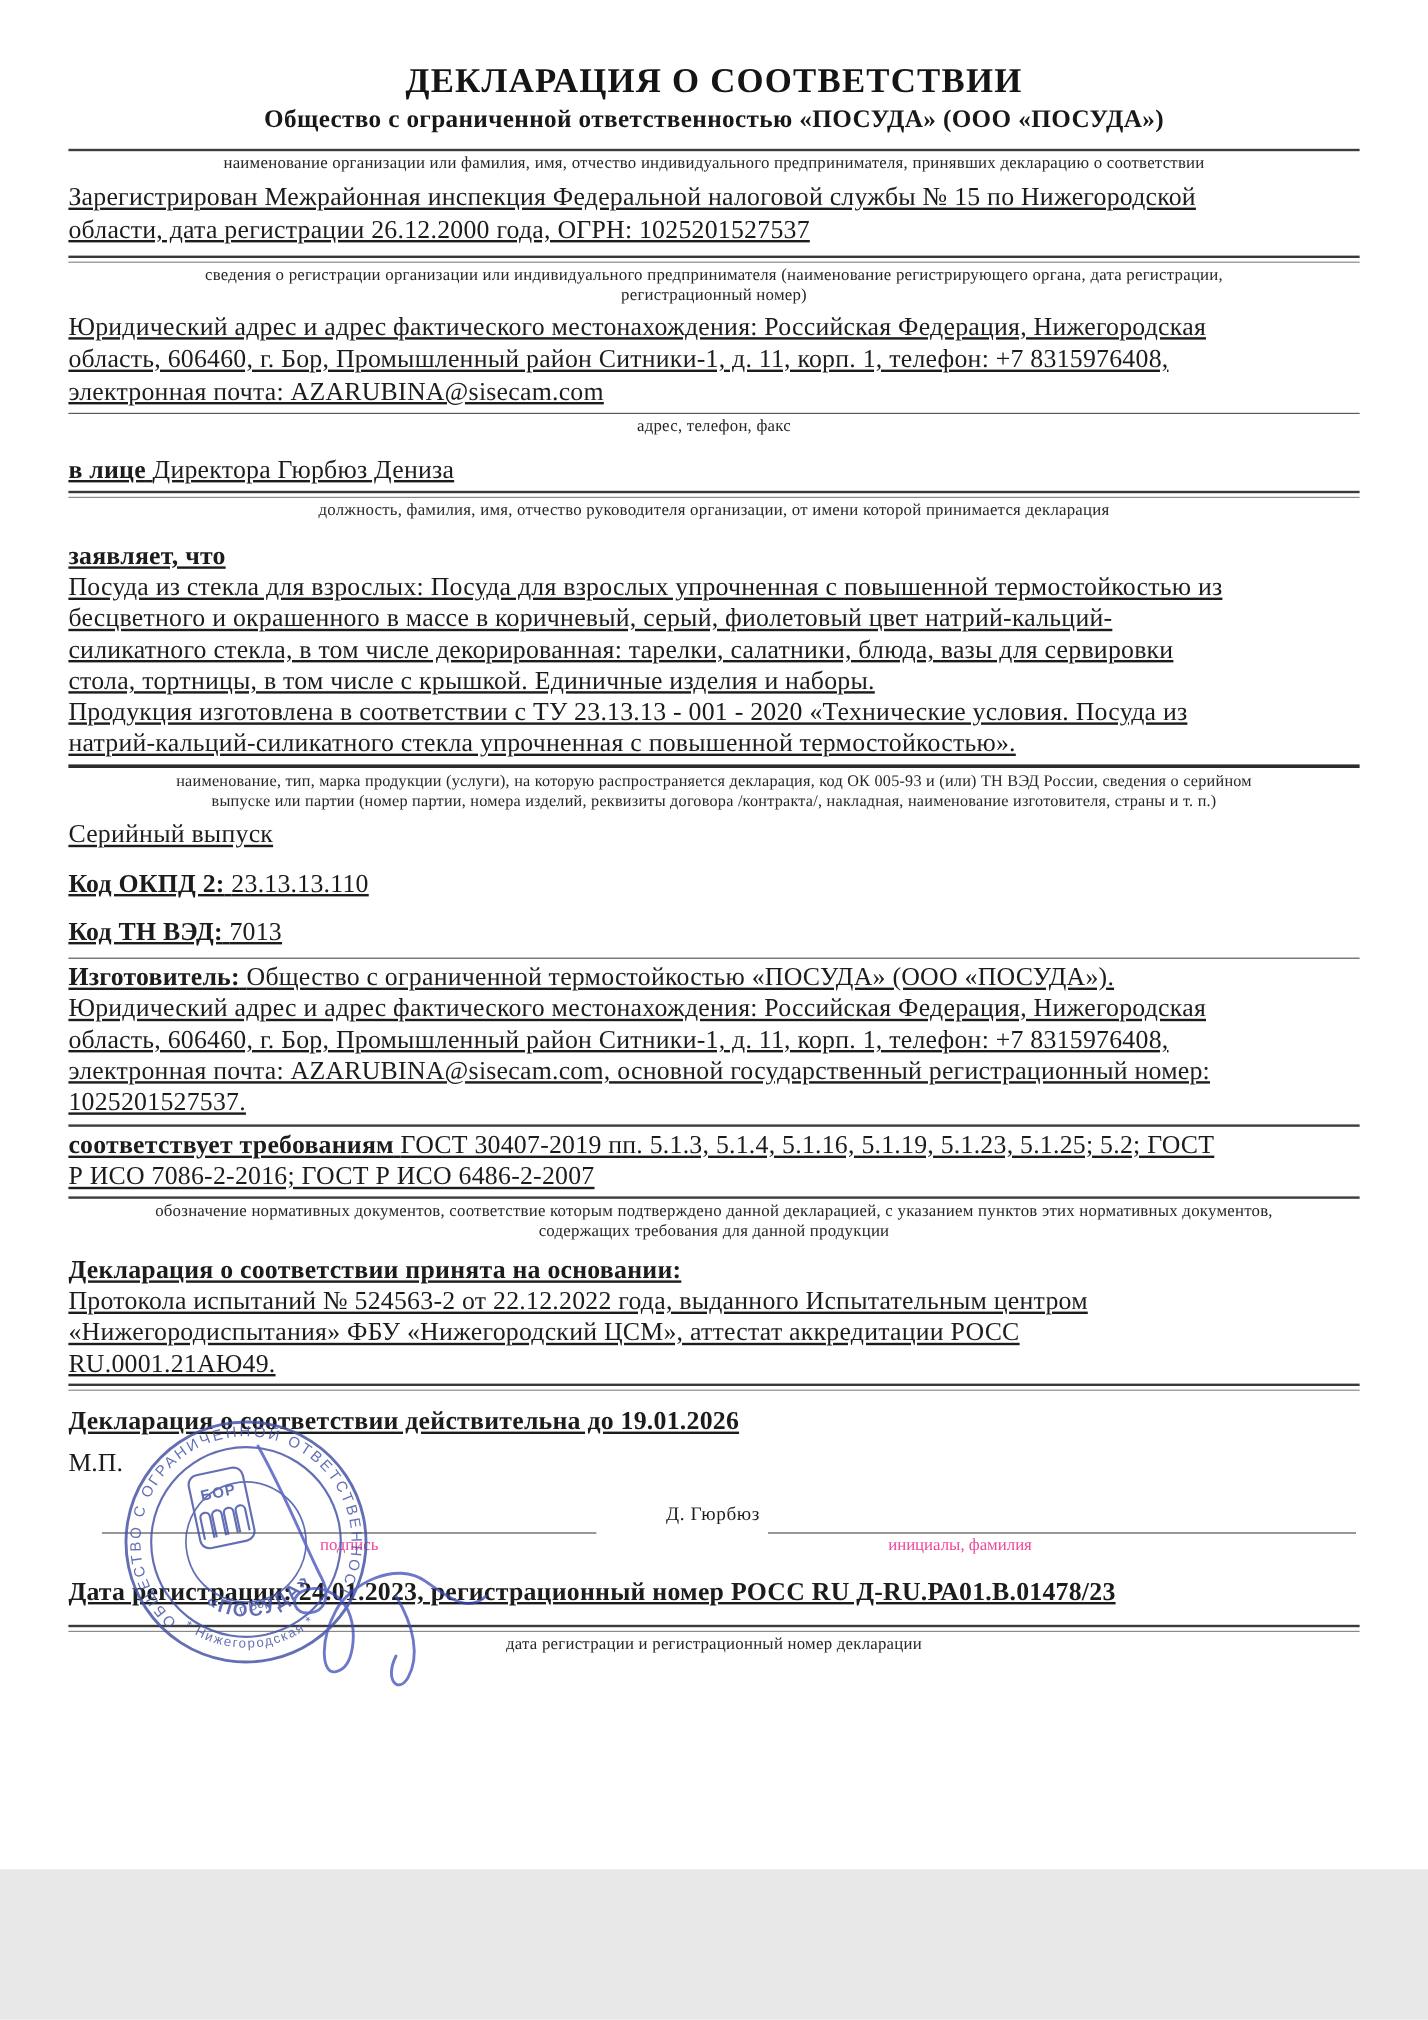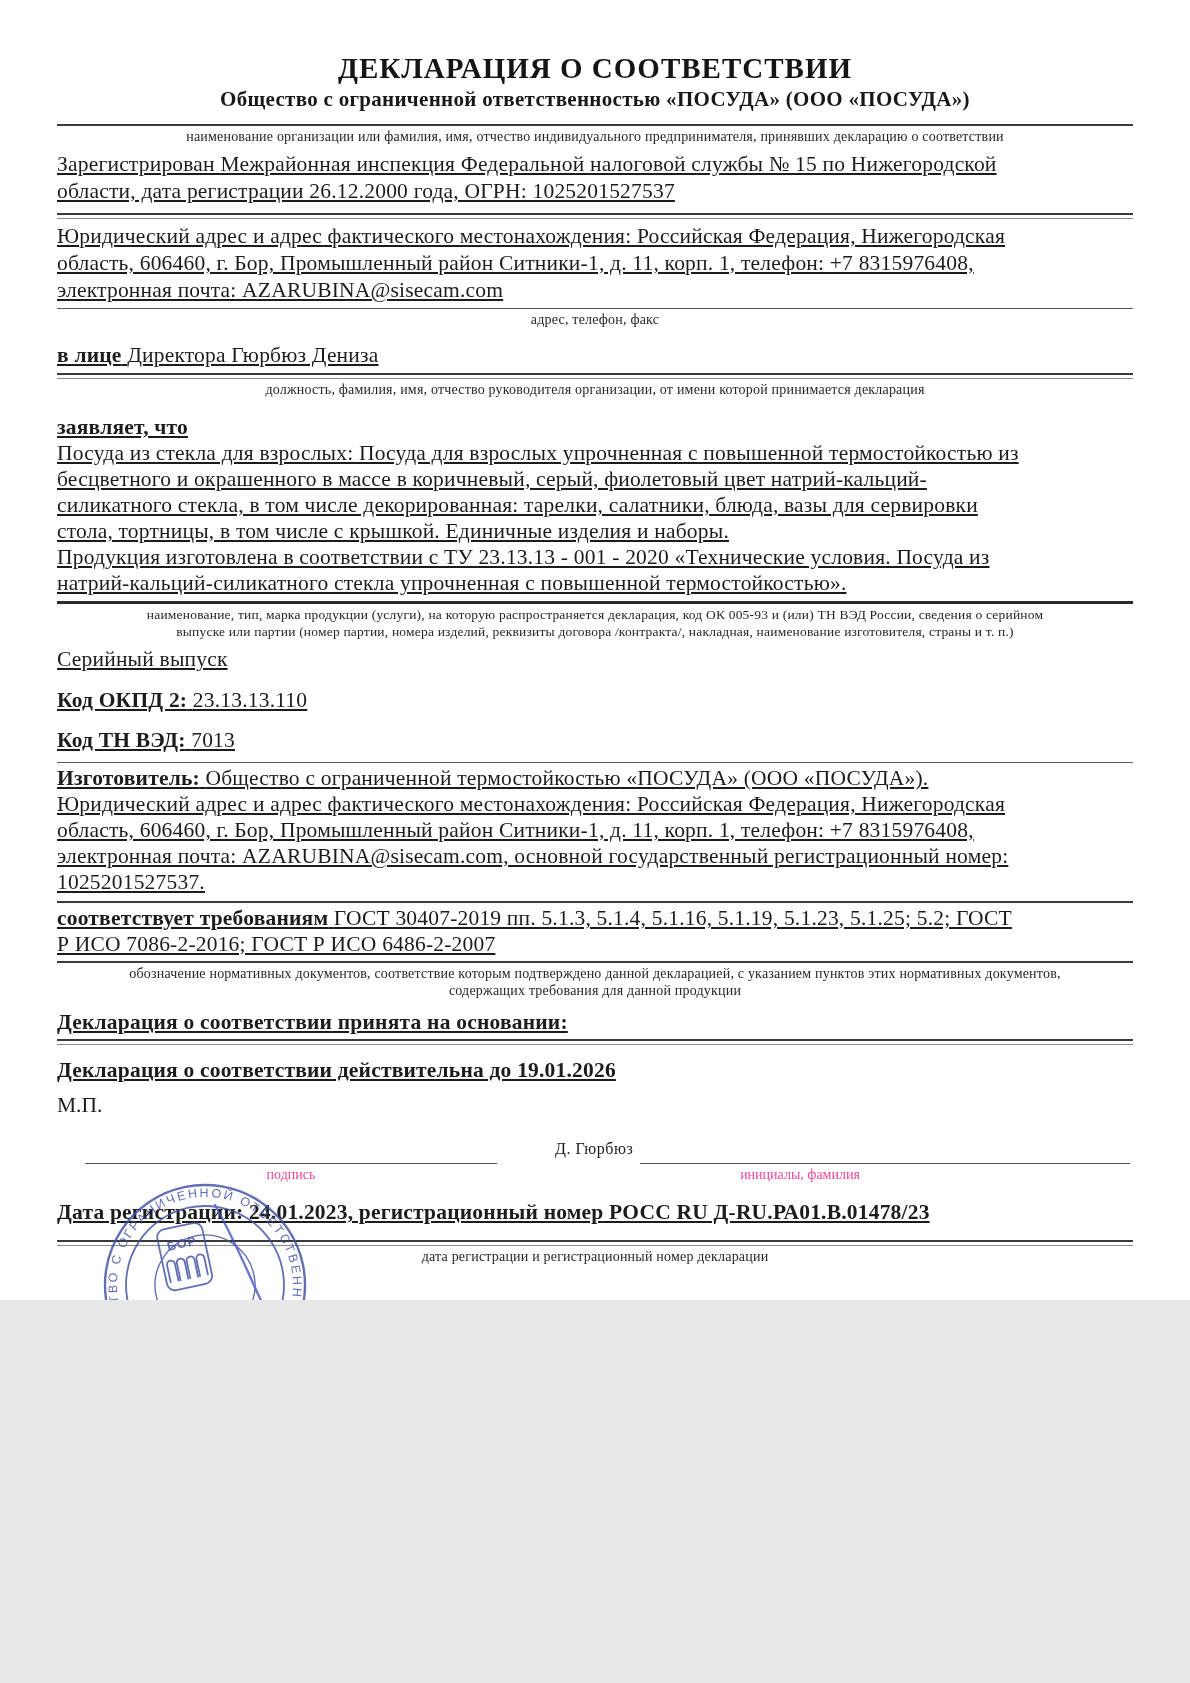--- a/index.html
+++ b/index.html
@@ -1,18 +1,18 @@
 <!DOCTYPE html>
 <html lang="ru"><head>
 <meta charset="utf-8">
 <style>
   html,body{margin:0;padding:0;background:#e8e8e8;}
   .page{
     position:relative;
-    width:1190px;height:1300px;
+    width:1190px;height:1558px;
     margin:0 auto;
     background:#ffffff;
     overflow:hidden;
     font-family:"Liberation Serif","DejaVu Serif",serif;
     color:#1c1c1c;
   }
   .content{position:relative;z-index:1;padding-top:50px;}
   .title{
     text-align:center;font-weight:bold;font-size:29px;letter-spacing:1px;
     line-height:36px;color:#151515;
@@ -65,20 +65,21 @@
   <div class="content">
 
     <div class="title">ДЕКЛАРАЦИЯ О СООТВЕТСТВИИ</div>
 
     <div class="org">Общество с ограниченной ответственностью «ПОСУДА» (ООО «ПОСУДА»)</div>
     <div class="rule" style="margin-top:12px"></div>
     <div class="caption">наименование организации или фамилия, имя, отчество индивидуального предпринимателя, принявших декларацию о соответствии</div>
 
     <div class="para">Зарегистрирован Межрайонная инспекция Федеральной налоговой службы № 15 по Нижегородской<br>области, дата регистрации 26.12.2000 года, ОГРН: 1025201527537</div>
     <div class="rule double"></div>
+    <div class="caption">сведения о регистрации организации или индивидуального предпринимателя (наименование регистрирующего органа, дата регистрации,<br>регистрационный номер)</div>
 
     <div class="para mt4">Юридический адрес и адрес фактического местонахождения: Российская Федерация, Нижегородская<br>область, 606460, г. Бор, Промышленный район Ситники-1, д. 11, корп. 1, телефон: +7 8315976408,<br>электронная почта: AZARUBINA@sisecam.com</div>
     <div class="rule mt4 thin"></div>
     <div class="caption">адрес, телефон, факс</div>
 
     <div class="para mt14"><span class="bold">в лице</span> <span>Директора Гюрбюз Дениза</span></div>
     <div class="rule double mt4"></div>
     <div class="caption">должность, фамилия, имя, отчество руководителя организации, от имени которой принимается декларация</div>
 
     <div class="para mt16 tight bold">заявляет, что</div>
@@ -96,20 +97,21 @@
     <div class="para tight" style="margin-top:2px"><span class="bold">Изготовитель:</span> <span>Общество с ограниченной термостойкостью «ПОСУДА» (ООО «ПОСУДА»).</span></div>
     <div class="para tight" style="margin-top:0">Юридический адрес и адрес фактического местонахождения: Российская Федерация, Нижегородская<br>область, 606460, г. Бор, Промышленный район Ситники-1, д. 11, корп. 1, телефон: +7 8315976408,<br>электронная почта: AZARUBINA@sisecam.com, основной государственный регистрационный номер:<br>1025201527537.</div>
     <div class="rule mt6"></div>
 
     <div class="para tight" style="margin-top:2px"><span class="bold">соответствует требованиям</span> <span>ГОСТ 30407-2019 пп. 5.1.3, 5.1.4, 5.1.16, 5.1.19, 5.1.23, 5.1.25; 5.2; ГОСТ</span></div>
     <div class="para tight" style="margin-top:0">Р ИСО 7086-2-2016; ГОСТ Р ИСО 6486-2-2007</div>
     <div class="rule mt4"></div>
     <div class="caption">обозначение нормативных документов, соответствие которым подтверждено данной декларацией, с указанием пунктов этих нормативных документов,<br>содержащих требования для данной продукции</div>
 
     <div class="para mt10 tight bold">Декларация о соответствии принята на основании:</div>
+    <div class="para tight" style="margin-top:0">Протокола испытаний № 524563-2 от 22.12.2022 года, выданного Испытательным центром<br>«Нижегородиспытания» ФБУ «Нижегородский ЦСМ», аттестат аккредитации РОСС<br>RU.0001.21АЮ49.</div>
     <div class="rule double mt4"></div>
 
     <div class="para mt12 bold">Декларация о соответствии действительна до 19.01.2026</div>
 
     <div class="mp">М.П.</div>
 
     <div class="sig-row">
       <div class="sig-col-left">
         <div class="sig-spacer"></div>
         <div class="sig-line"></div>

